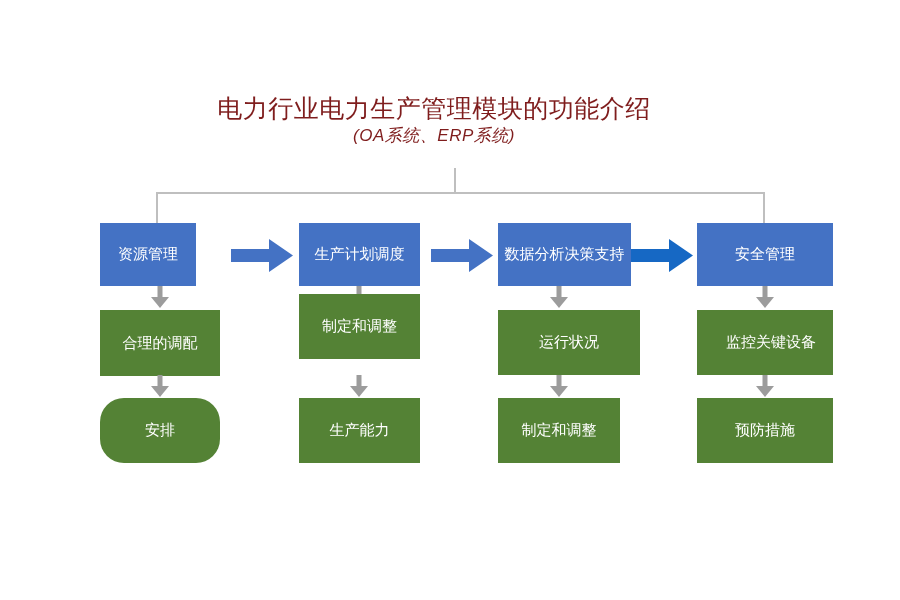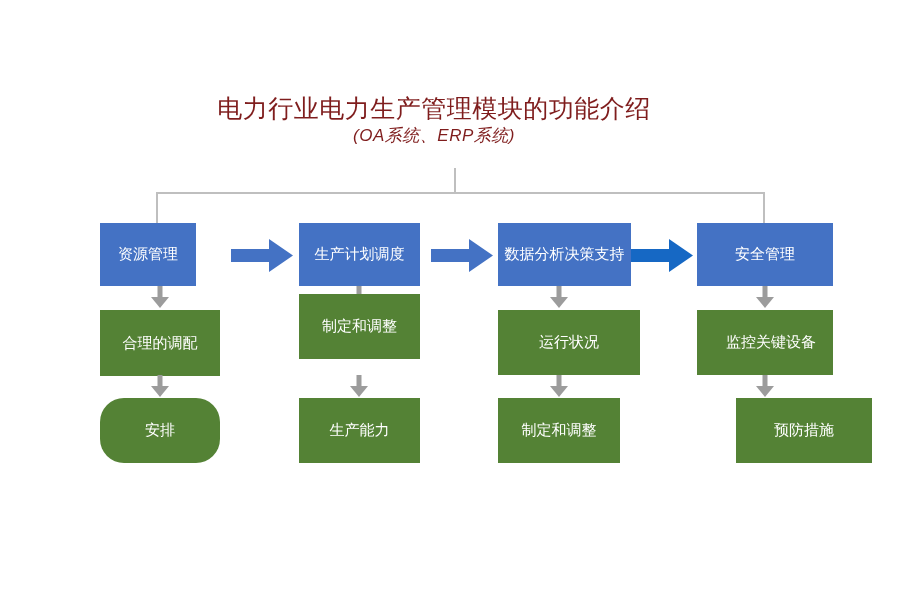--- a/index.html
+++ b/index.html
@@ -240,18 +240,18 @@
     <span>监控关键设备</span>
   </div>
 
   <div class="down-arrow" style="left:752px; top:375px;">
     <svg width="26" height="24" viewBox="0 0 26 24">
       <rect x="10.5" y="0" width="5" height="12" fill="#9C9C9C"></rect>
       <polygon points="4,11 22,11 13,22" fill="#9C9C9C"></polygon>
     </svg>
   </div>
 
-  <div class="node node-green" style="left:697px; top:398px; width:136px; height:65px;margin-left:39px;">
+  <div class="node node-green" style="left:697px; top:398px; width:136px; height:65px;">
     <span>预防措施</span>
   </div>
 
 
 </div>
 
 </body></html>

